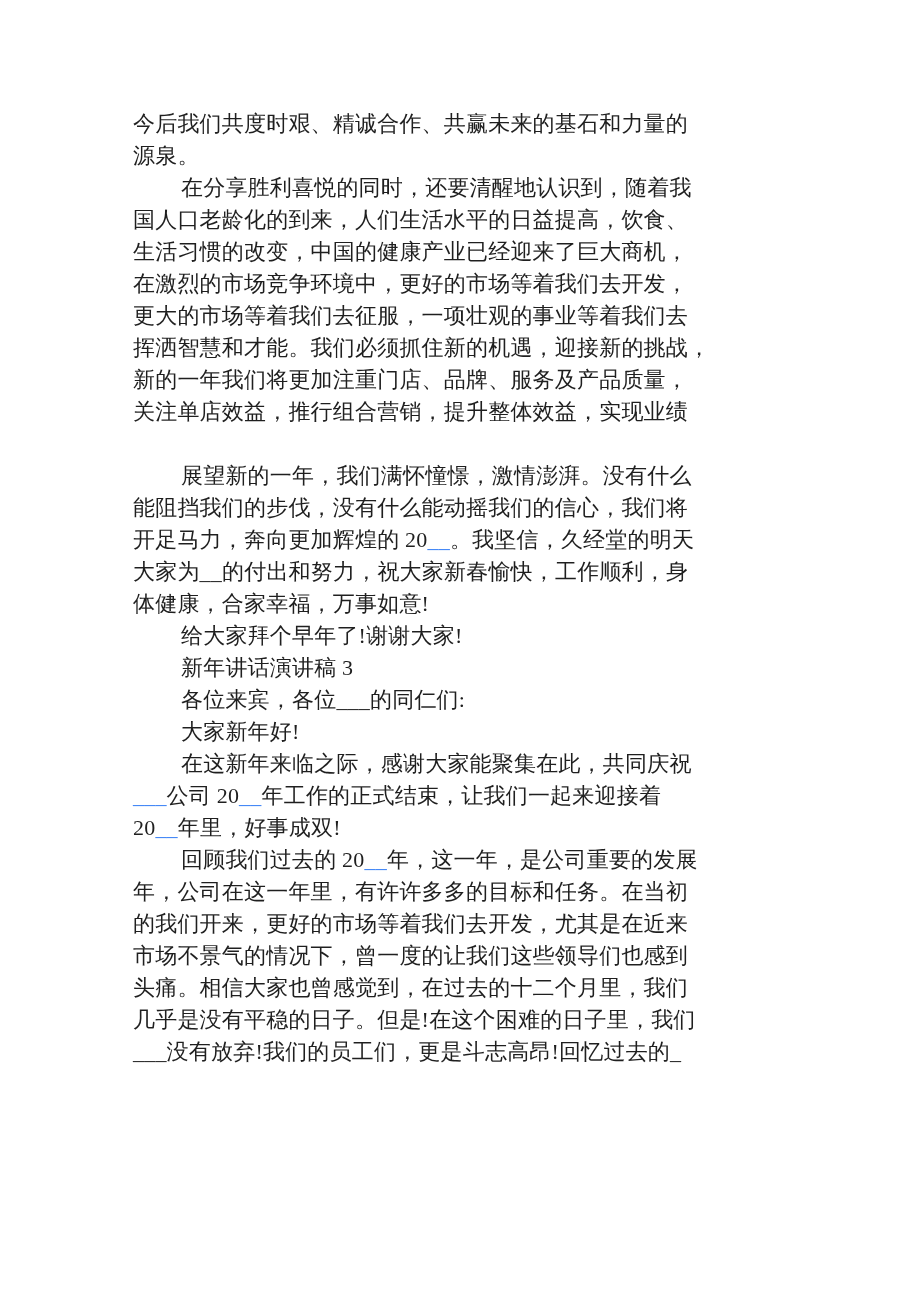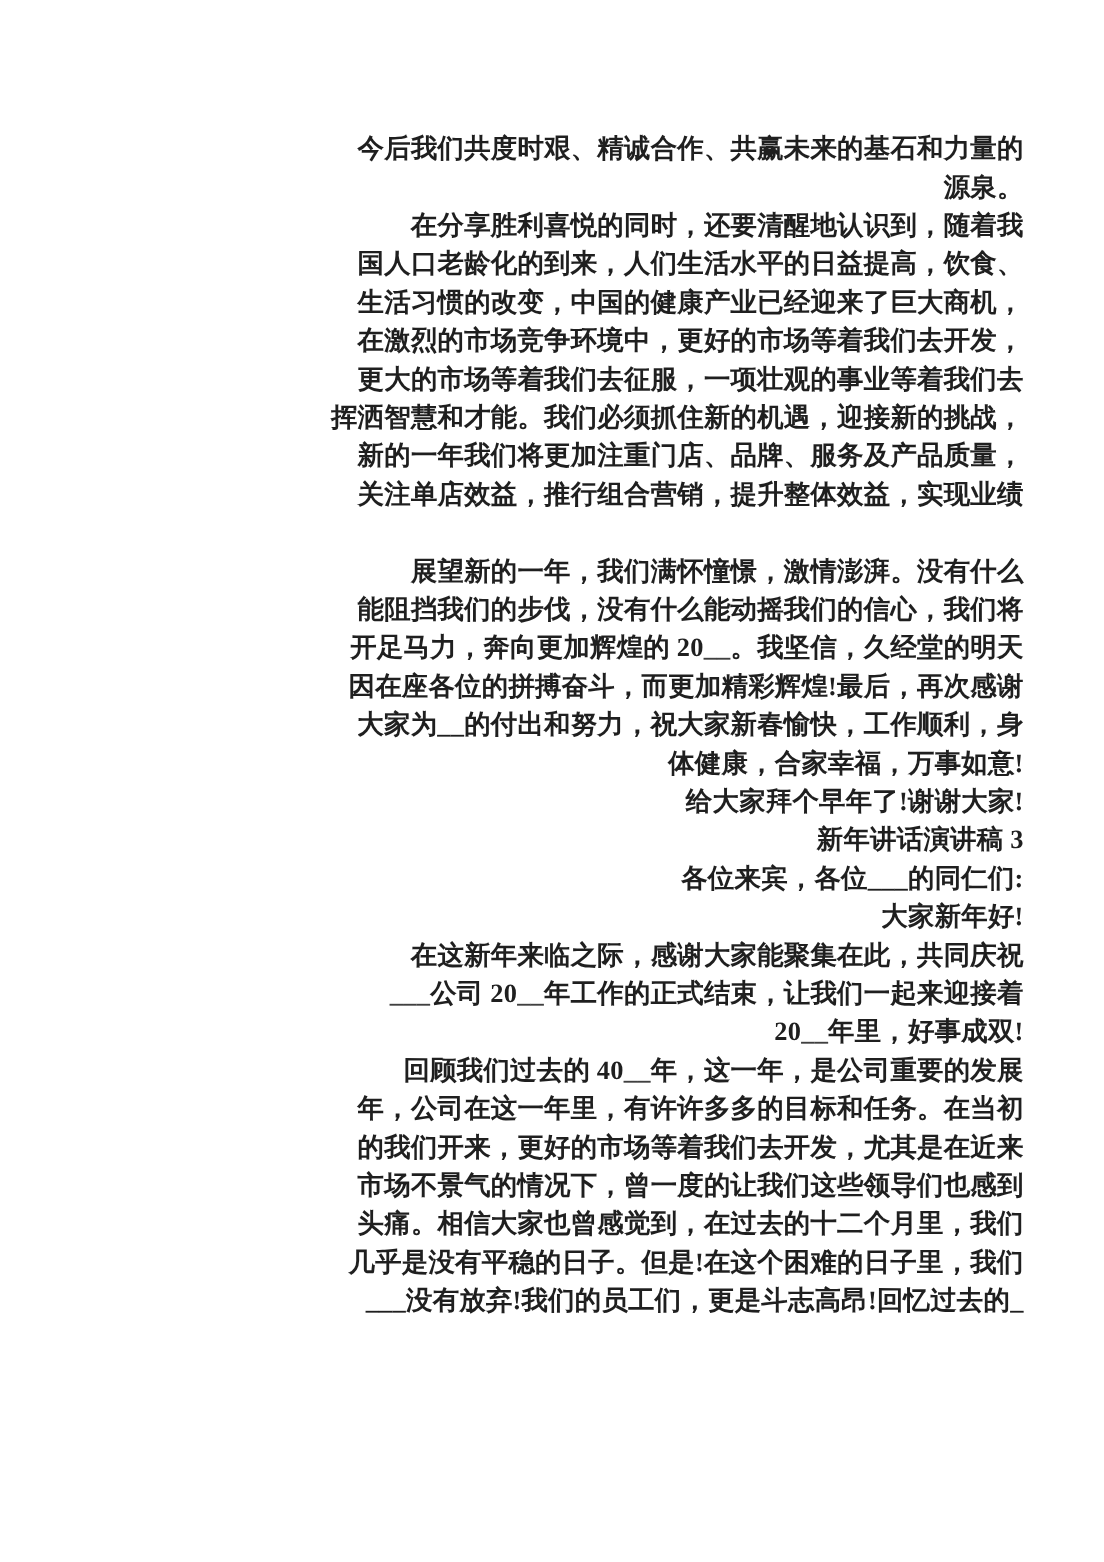--- a/index.html
+++ b/index.html
@@ -20,32 +20,31 @@
     left: 133px;
     top: 108px;
     width: 720px;
   }
   .line {
     font-size: 22px;
     line-height: 32px;
     height: 32px;
     color: #1f1f1f;
     white-space: pre;
-    font-weight: bold;
+    font-weight: normal;
     letter-spacing: 0.2px;
-    text-align: right;
   }
   .line.indent {
     padding-left: 48px;
   }
   .line.blank {
     min-height: 32px;
   }
   .ph {
-    color: #404040;
+    color: #3b82f6;
   }
 </style>
 </head>
 <body>
 
 <div class="page">
   <div class="doc" id="doc">
       <div class="line"><span>今后我们共度时艰、精诚合作、共赢未来的基石和力量的</span></div>
       <div class="line"><span>源泉。</span></div>
       <div class="line indent"><span>在分享胜利喜悦的同时，还要清醒地认识到，随着我</span></div>
@@ -53,31 +52,30 @@
       <div class="line"><span>生活习惯的改变，中国的健康产业已经迎来了巨大商机，</span></div>
       <div class="line"><span>在激烈的市场竞争环境中，更好的市场等着我们去开发，</span></div>
       <div class="line"><span>更大的市场等着我们去征服，一项壮观的事业等着我们去</span></div>
       <div class="line"><span>挥洒智慧和才能。我们必须抓住新的机遇，迎接新的挑战，</span></div>
       <div class="line"><span>新的一年我们将更加注重门店、品牌、服务及产品质量，</span></div>
       <div class="line"><span>关注单店效益，推行组合营销，提升整体效益，实现业绩</span></div>
       <div class="line blank"></div>
       <div class="line indent"><span>展望新的一年，我们满怀憧憬，激情澎湃。没有什么</span></div>
       <div class="line"><span>能阻挡我们的步伐，没有什么能动摇我们的信心，我们将</span></div>
       <div class="line"><span>开足马力，奔向更加辉煌的 20</span><span class="ph">__</span><span>。我坚信，久经堂的明天</span></div>
-      <div class="line"><span>因在座各位的拼搏奋斗，而更加精彩辉煌!最后，再次感谢</span></div>
       <div class="line"><span>大家为__的付出和努力，祝大家新春愉快，工作顺利，身</span></div>
       <div class="line"><span>体健康，合家幸福，万事如意!</span></div>
       <div class="line indent"><span>给大家拜个早年了!谢谢大家!</span></div>
       <div class="line indent"><span>新年讲话演讲稿 3</span></div>
       <div class="line indent"><span>各位来宾，各位___的同仁们:</span></div>
       <div class="line indent"><span>大家新年好!</span></div>
       <div class="line indent"><span>在这新年来临之际，感谢大家能聚集在此，共同庆祝</span></div>
       <div class="line"><span class="ph">___</span><span>公司 20</span><span class="ph">__</span><span>年工作的正式结束，让我们一起来迎接着</span></div>
       <div class="line"><span>20</span><span class="ph">__</span><span>年里，好事成双!</span></div>
-      <div class="line indent"><span>回顾我们过去的 40</span><span class="ph">__</span><span>年，这一年，是公司重要的发展</span></div>
+      <div class="line indent"><span>回顾我们过去的 20</span><span class="ph">__</span><span>年，这一年，是公司重要的发展</span></div>
       <div class="line"><span>年，公司在这一年里，有许许多多的目标和任务。在当初</span></div>
       <div class="line"><span>的我们开来，更好的市场等着我们去开发，尤其是在近来</span></div>
       <div class="line"><span>市场不景气的情况下，曾一度的让我们这些领导们也感到</span></div>
       <div class="line"><span>头痛。相信大家也曾感觉到，在过去的十二个月里，我们</span></div>
       <div class="line"><span>几乎是没有平稳的日子。但是!在这个困难的日子里，我们</span></div>
       <div class="line"><span>___没有放弃!我们的员工们，更是斗志高昂!回忆过去的_</span></div>
     </div>
 </div>
 
 </body></html>

